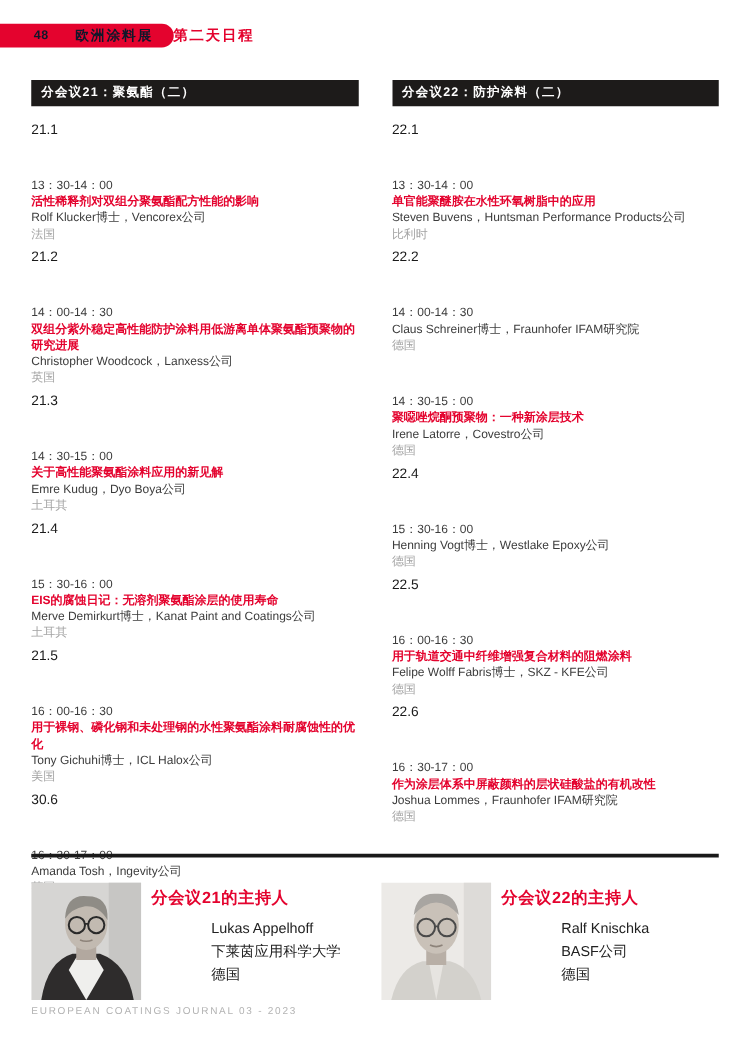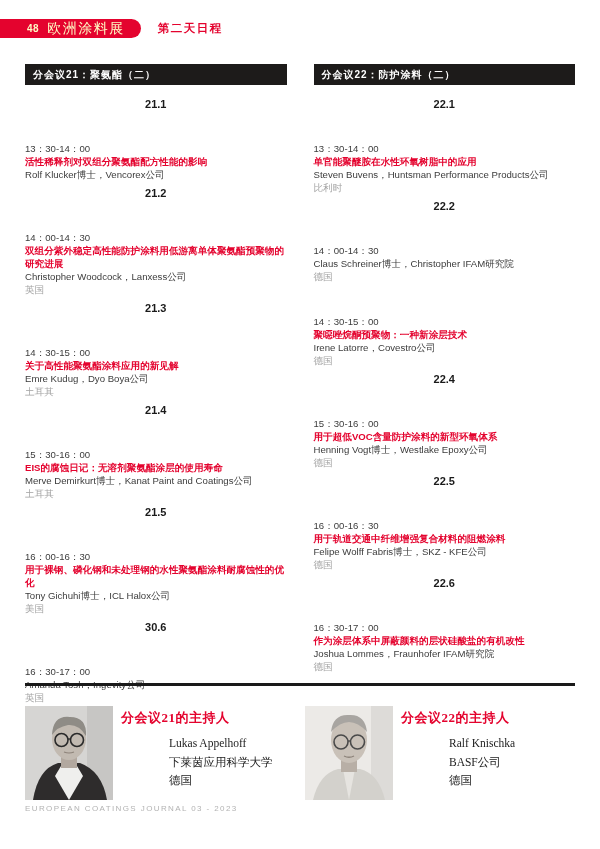--- a/index.html
+++ b/index.html
@@ -12,46 +12,46 @@
   }
   *{margin:0;padding:0;box-sizing:border-box;}
   html,body{background:#ffffff;}
   body{
     width:600px;height:849px;position:relative;overflow:hidden;
     font-family:"Liberation Sans", sans-serif;
   }
   
   .masthead{position:absolute;top:19px;left:0;display:flex;align-items:center;}
   .masthead-pill{
-    background:var(--red);color:#fef9c3;height:19px;border-radius:0 10px 10px 0;
+    background:var(--red);color:#0f172a;height:19px;border-radius:0 10px 10px 0;
     display:flex;align-items:center;padding:0 16px 0 27px;
   }
   .page-num{font-size:10px;font-weight:bold;letter-spacing:0.5px;}
-  .brand{font-size:14px;font-weight:normal;letter-spacing:1.5px;margin-left:8px;}
-  .day-title{color:var(--red);font-weight:bold;font-size:11.5px;margin-left:17px;letter-spacing:1.5px;}
+  .brand{font-size:11px;font-weight:bold;letter-spacing:1.5px;margin-left:21px;}
+  .day-title{color:var(--red);font-weight:bold;font-size:11.5px;letter-spacing:1.5px;}
   
   .columns{position:absolute;top:64px;left:25px;width:550px;display:flex;gap:27px;}
   .column{width:270px;}
   .col-header{
     background:var(--bar-black);color:#fff;font-size:10px;font-weight:bold;
     height:21px;line-height:21px;padding-left:8px;letter-spacing:1px;
   }
   .sessions{margin-top:13px;}
   .session{margin-bottom:6px;}
-  .session-number{font-size:11px;font-weight:bold;color:var(--ink);line-height:12px;margin-bottom:10px;text-align:center;}
+  .session-number{font-size:11px;font-weight:normal;color:var(--ink);line-height:12px;margin-bottom:10px;}
   .session-time{font-size:9.6px;color:var(--body-text);line-height:13px;margin-top:32px;}
   .session-title{font-size:9.6px;font-weight:bold;color:var(--red);line-height:13px;}
   .session-speaker{font-size:9.6px;color:var(--body-text);line-height:13px;}
   .session-country{font-size:9.6px;color:var(--muted);line-height:13px;}
   
   .rule{position:absolute;top:683px;left:25px;width:550px;height:3px;background:var(--ink);}
   .moderators{position:absolute;top:706px;left:25px;width:550px;display:flex;gap:10px;}
   .moderator{width:270px;display:flex;}
   .mod-photo{width:88px;height:94px;flex:none;display:block;}
-  .mod-info{margin-left:8px;padding-top:3px;font-family:Liberation Serif, serif;}
+  .mod-info{margin-left:8px;padding-top:3px;}
   .mod-heading{color:var(--red);font-weight:bold;font-size:13px;margin-bottom:7px;letter-spacing:0.5px;}
   .mod-line{font-size:11.5px;color:#222;line-height:18.5px;padding-left:48px;}
   
   .footer{
     position:absolute;top:804px;left:25px;
     font-size:8px;color:var(--footer-gray);letter-spacing:1.4px;
   }
 </style>
 </head>
 <body>
@@ -66,20 +66,21 @@
 
 <main class="columns">
   <section class="column">
     <div class="col-header">分会议21：聚氨酯（二）</div>
     <div class="sessions">
   <div class="session">
     <div class="session-number">21.1</div>
     <div class="session-time">13：30-14：00</div>
     <div class="session-title">活性稀释剂对双组分聚氨酯配方性能的影响</div>
     <div class="session-speaker">Rolf Klucker博士，Vencorex公司</div>
+    <div class="session-country">法国</div>
   </div>
 
   <div class="session">
     <div class="session-number">21.2</div>
     <div class="session-time">14：00-14：30</div>
     <div class="session-title">双组分紫外稳定高性能防护涂料用低游离单体聚氨酯预聚物的研究进展</div>
     <div class="session-speaker">Christopher Woodcock，Lanxess公司</div>
     <div class="session-country">英国</div>
   </div>
 
@@ -122,35 +123,34 @@
     <div class="session-number">22.1</div>
     <div class="session-time">13：30-14：00</div>
     <div class="session-title">单官能聚醚胺在水性环氧树脂中的应用</div>
     <div class="session-speaker">Steven Buvens，Huntsman Performance Products公司</div>
     <div class="session-country">比利时</div>
   </div>
 
   <div class="session">
     <div class="session-number">22.2</div>
     <div class="session-time">14：00-14：30</div>
-    <div class="session-speaker">Claus Schreiner博士，Christopher IFAM研究院</div>
+    <div class="session-speaker">Claus Schreiner博士，Fraunhofer IFAM研究院</div>
     <div class="session-country">德国</div>
   </div>
 
   <div class="session">
     <div class="session-time">14：30-15：00</div>
     <div class="session-title">聚噁唑烷酮预聚物：一种新涂层技术</div>
     <div class="session-speaker">Irene Latorre，Covestro公司</div>
     <div class="session-country">德国</div>
   </div>
 
   <div class="session">
     <div class="session-number">22.4</div>
     <div class="session-time">15：30-16：00</div>
-    <div class="session-title">用于超低VOC含量防护涂料的新型环氧体系</div>
     <div class="session-speaker">Henning Vogt博士，Westlake Epoxy公司</div>
     <div class="session-country">德国</div>
   </div>
 
   <div class="session">
     <div class="session-number">22.5</div>
     <div class="session-time">16：00-16：30</div>
     <div class="session-title">用于轨道交通中纤维增强复合材料的阻燃涂料</div>
     <div class="session-speaker">Felipe Wolff Fabris博士，SKZ - KFE公司</div>
     <div class="session-country">德国</div>

